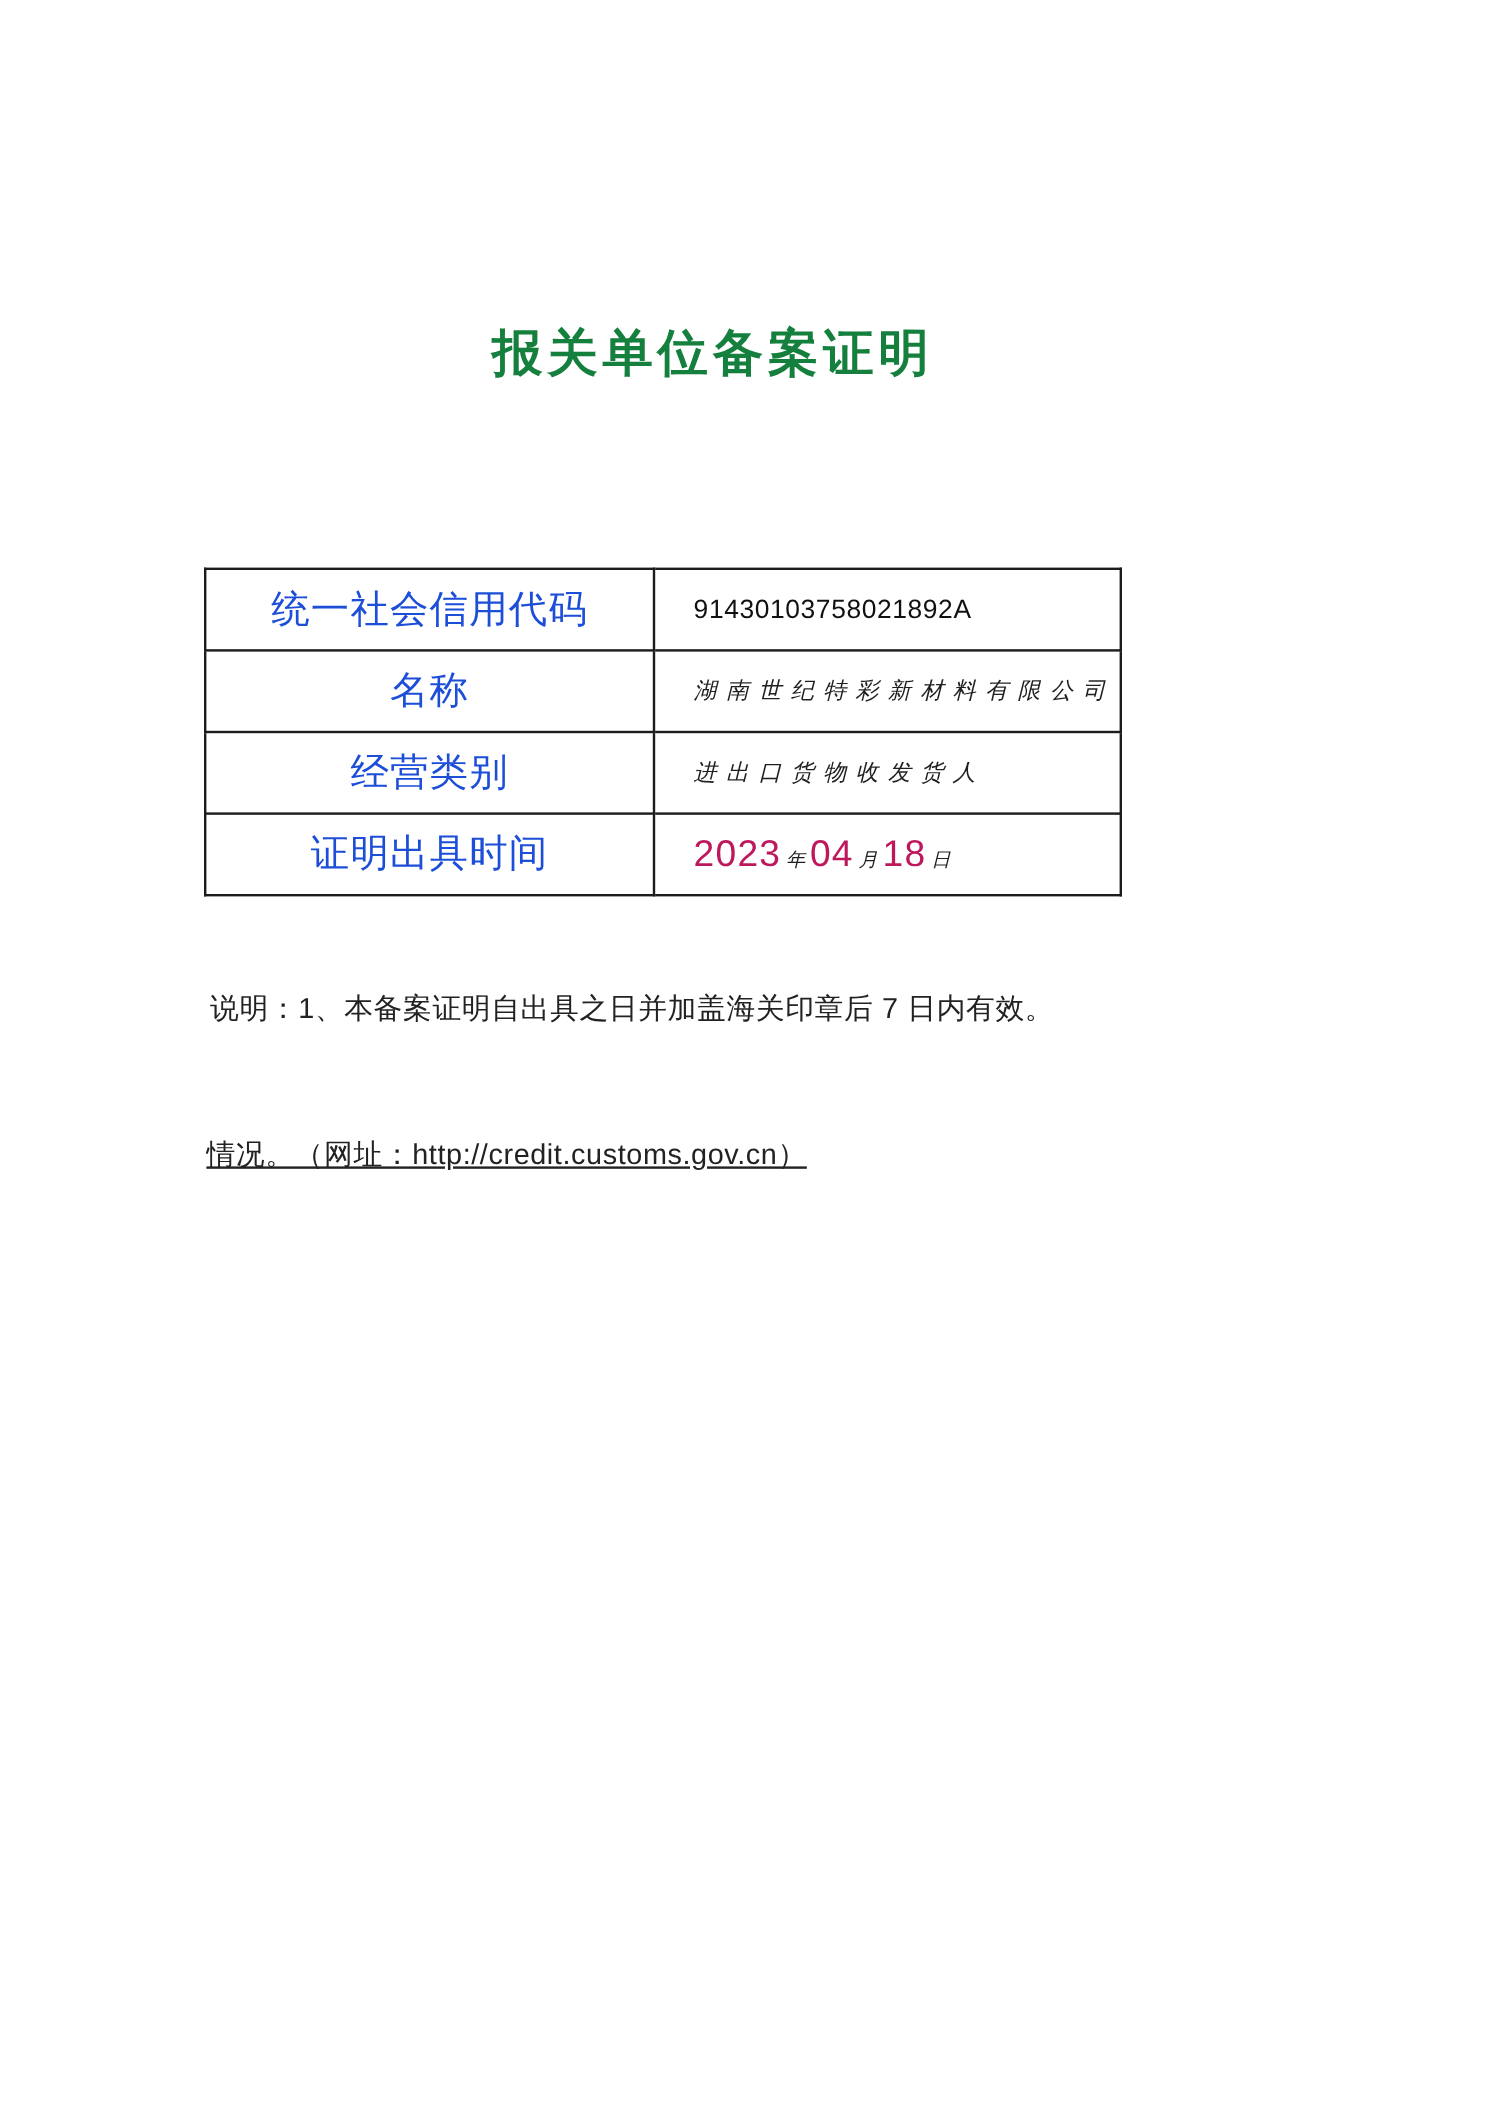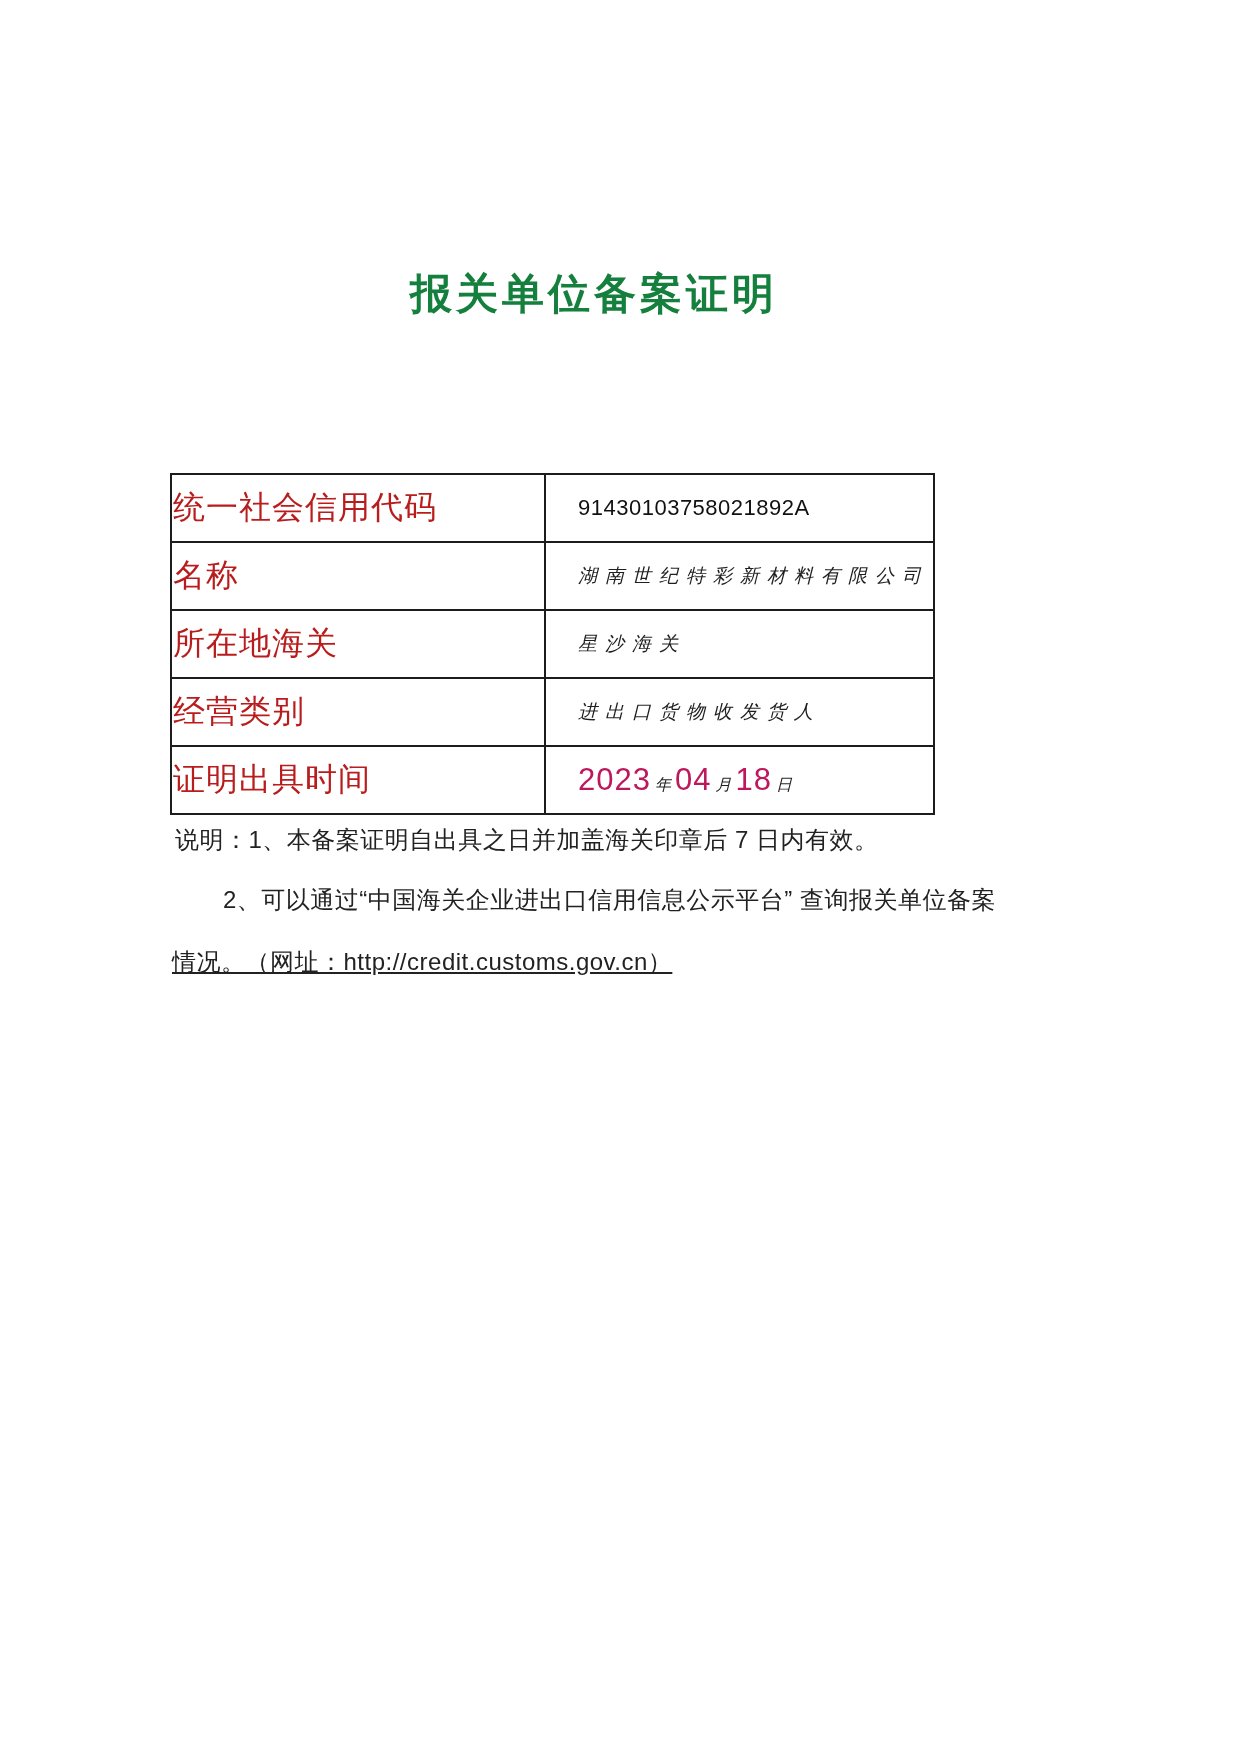--- a/index.html
+++ b/index.html
@@ -37,23 +37,23 @@
     table-layout: fixed;
   }
   .cert-table td {
     border: 2px solid #1c1c1c;
     height: 64px;
     vertical-align: middle;
     background: #ffffff;
   }
   .label-cell {
     width: 370px;
-    text-align: left;
+    text-align: center;
     font-size: 32px;
-    color: #b91c1c;
+    color: #1d4ed8;
     letter-spacing: 1px;
   }
   .value-cell {
     padding-left: 32px;
     text-align: left;
   }
   .print-value {
     font-size: 22px;
     color: #111111;
     letter-spacing: 0.5px;
@@ -104,39 +104,32 @@
           <span class="print-value">91430103758021892A</span>
         </td>
       </tr>
       <tr>
         <td class="label-cell">名称</td>
         <td class="value-cell">
           <span class="handwriting">湖南世纪特彩新材料有限公司</span>
         </td>
       </tr>
       <tr>
-        <td class="label-cell">所在地海关</td>
-        <td class="value-cell">
-          <span class="handwriting">星沙海关</span>
-        </td>
-      </tr>
-      <tr>
         <td class="label-cell">经营类别</td>
         <td class="value-cell">
           <span class="handwriting">进出口货物收发货人</span>
         </td>
       </tr>
       <tr>
         <td class="label-cell">证明出具时间</td>
         <td class="value-cell">
           <span class="date-num">2023</span><span class="date-unit">年</span><span class="date-num">04</span><span class="date-unit">月</span><span class="date-num">18</span><span class="date-unit">日</span>
         </td>
       </tr>
     </tbody>
   </table>
 
   <div class="note note-1">说明：1、本备案证明自出具之日并加盖海关印章后 7 日内有效。</div>
 
-  <div class="note note-2">2、可以通过“中国海关企业进出口信用信息公示平台” 查询报关单位备案</div>
 
   <div class="note note-3">情况。（网址：http://credit.customs.gov.cn）</div>
 
 </div>
 
 </body></html>

